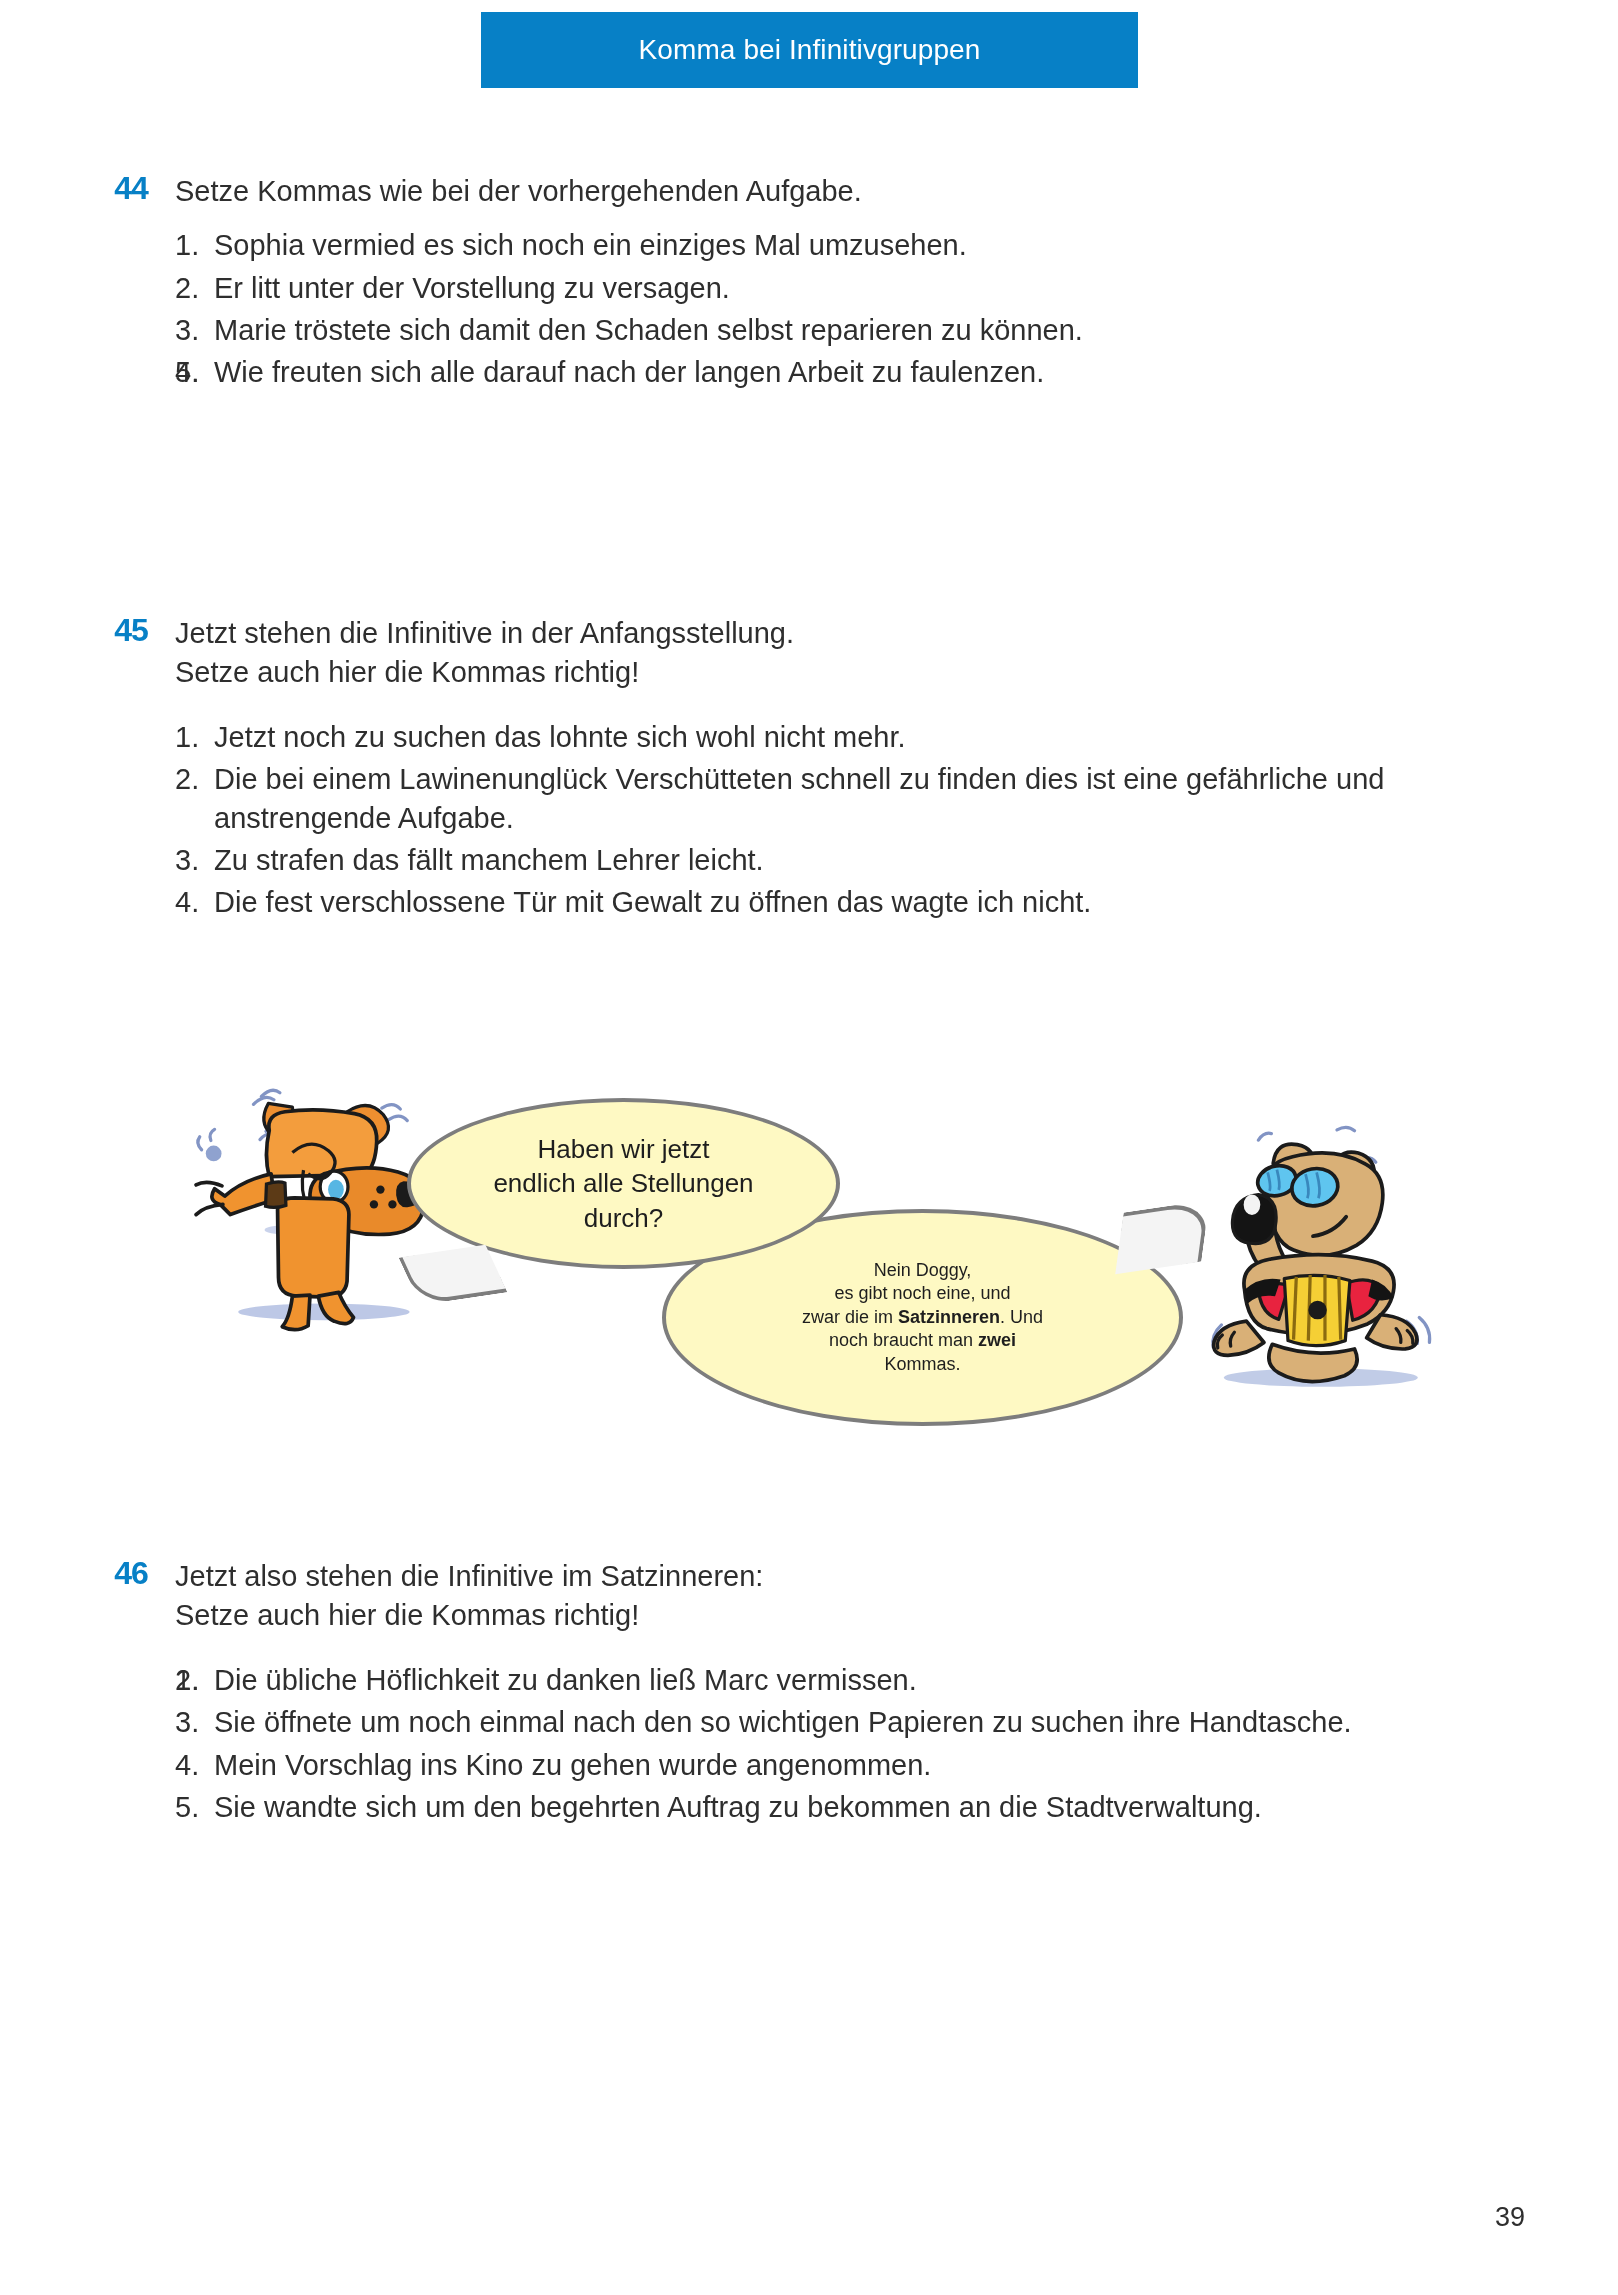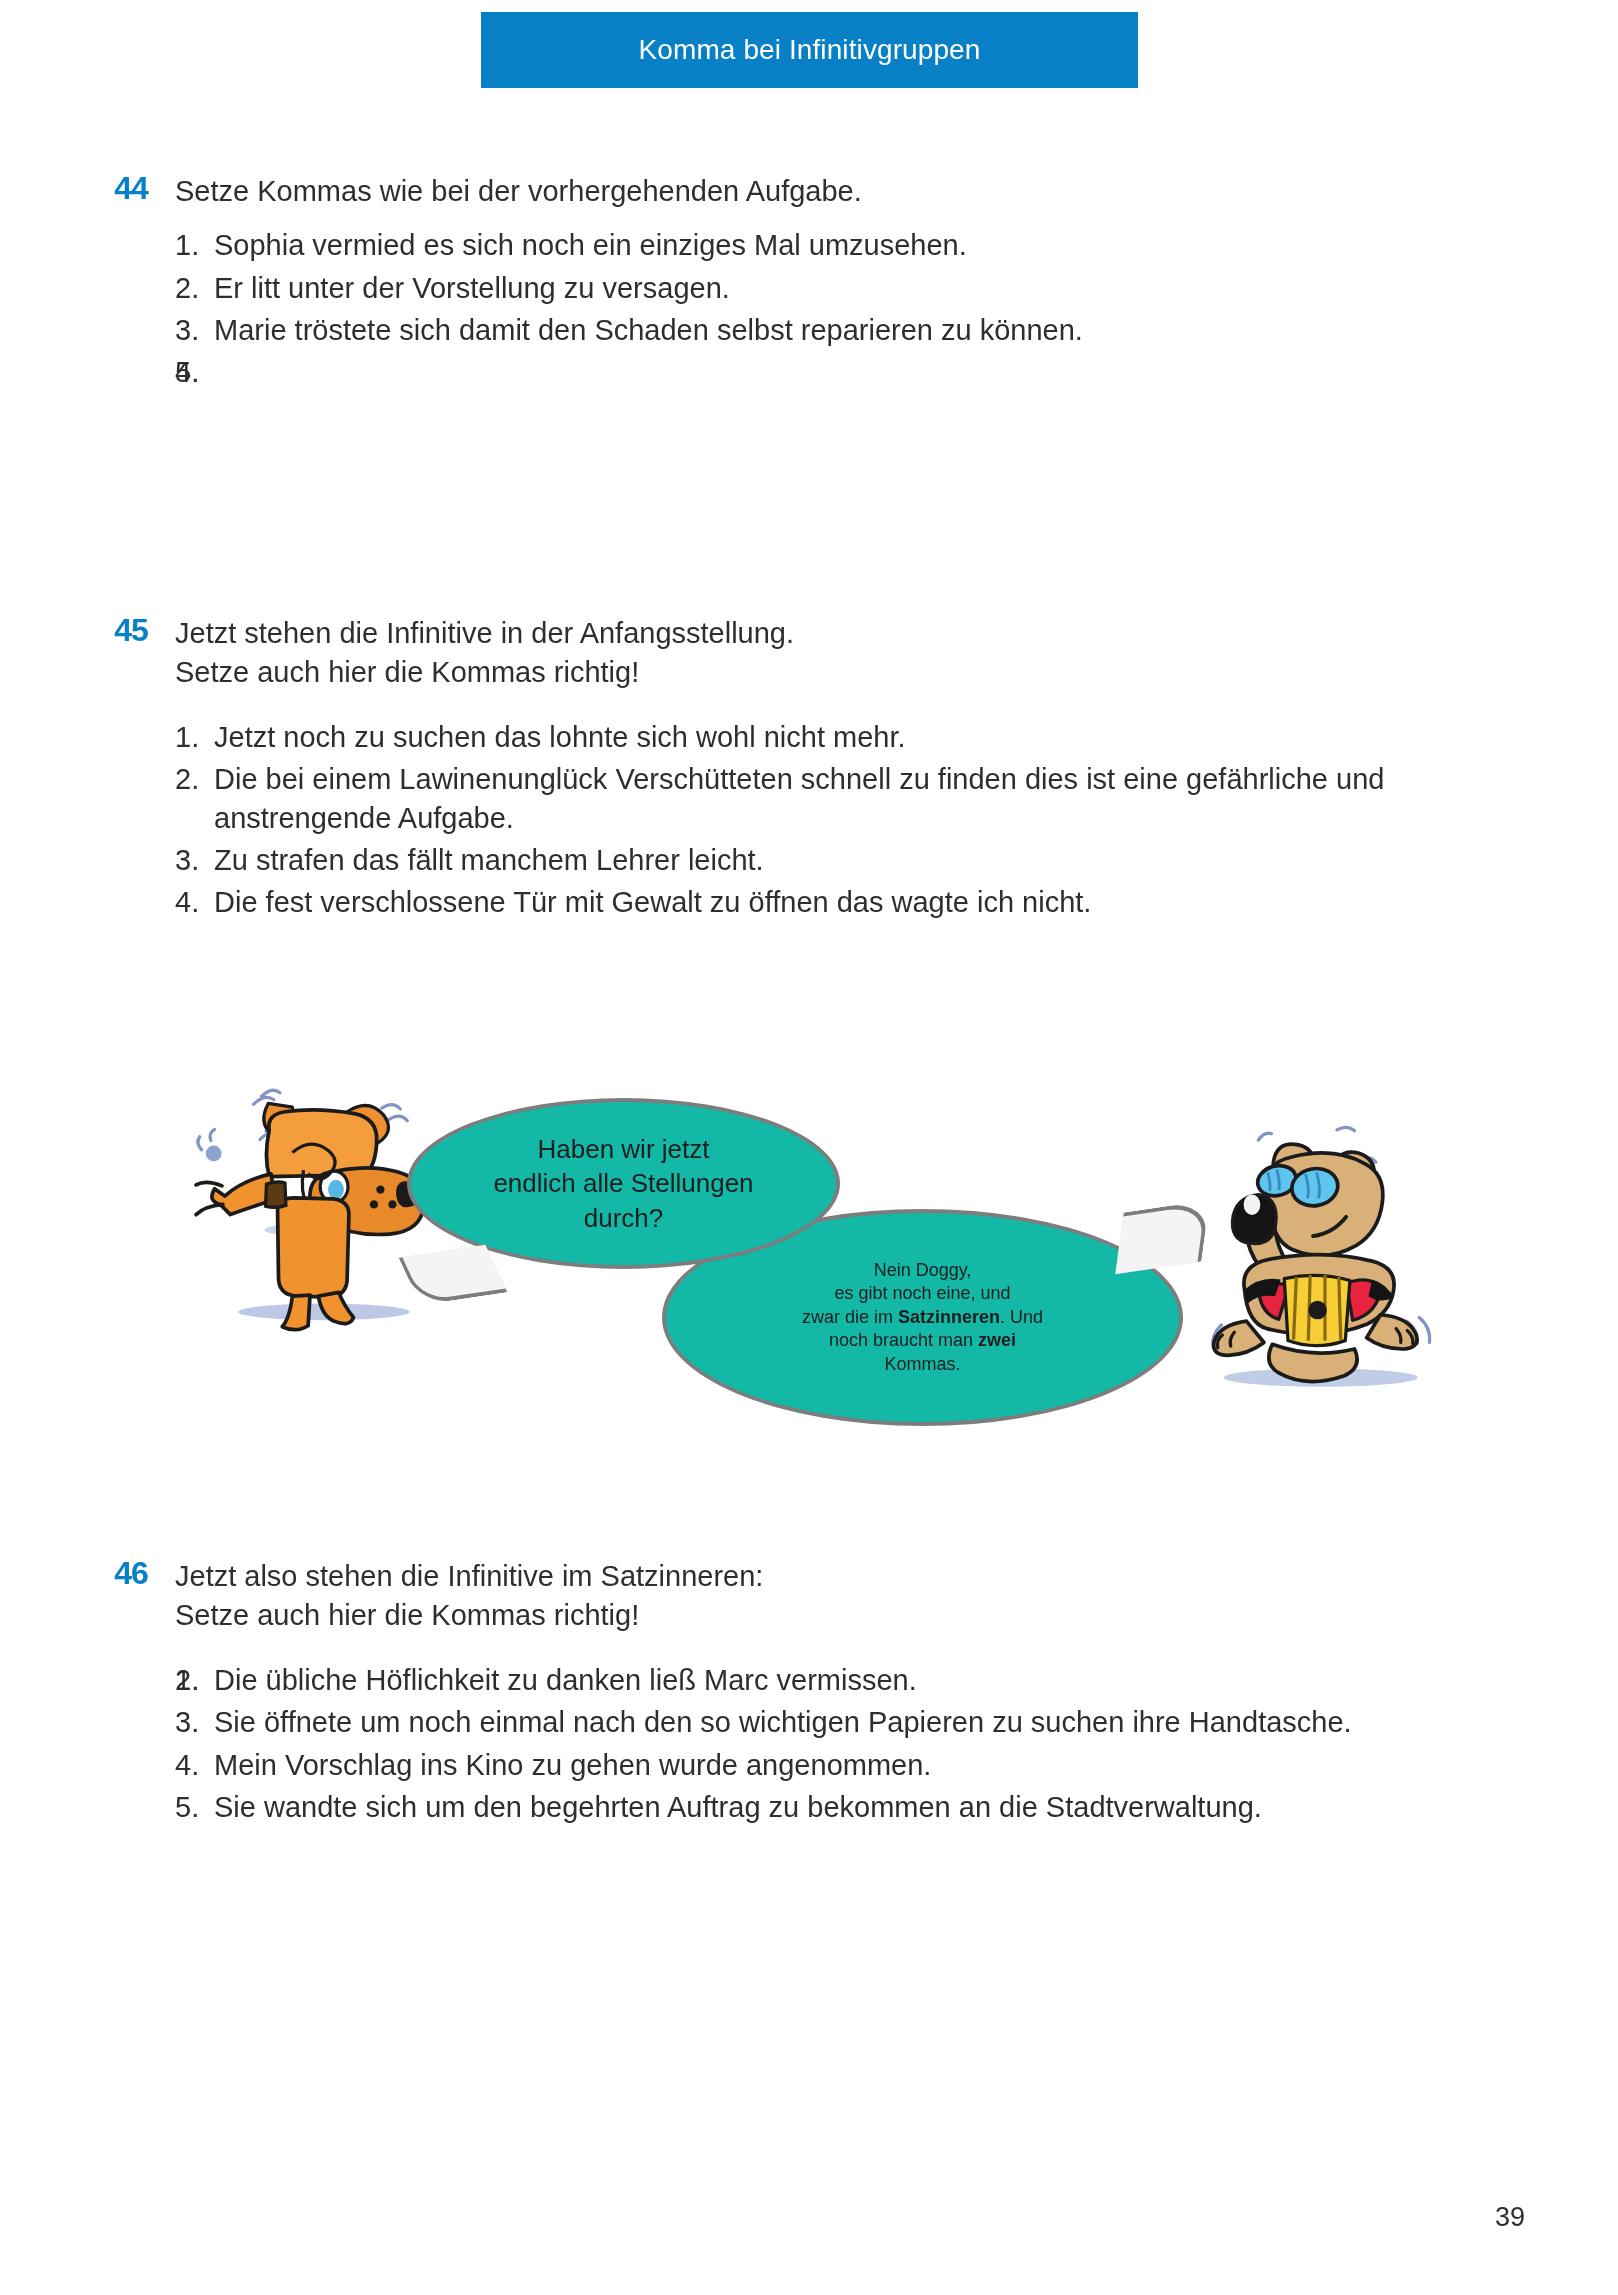--- a/index.html
+++ b/index.html
@@ -73,21 +73,21 @@
 
   
   .illustration{
     position:absolute;
     left:0; top:1050px;
     width:1618px; height:379px;
   }
 
   .bubble{
     position:absolute;
-    background:#14b8a6;
+    background:#fef9c3;
     border:4.2px solid #7d7d7d;
     color:#1e1e1e;
     text-align:center;
     display:flex; align-items:center; justify-content:center;
   }
   .bubble p{ padding:0 18.5px; }
   .bubble-1{
     left:407px; top:36px;
     width:433px; height:171px;
     border-radius:50% / 50%;
@@ -151,21 +151,21 @@
 
   <div class="exercise" style="top:160px;">
     <div class="ex-num">44</div>
     <div class="ex-body">
       <div class="instr">Setze Kommas wie bei der vorhergehenden Aufgabe.</div>
       <ul class="items">
         <li><span class="marker">1.</span><span>Sophia vermied es sich noch ein einziges Mal umzusehen.</span></li>
         <li><span class="marker">2.</span><span>Er litt unter der Vorstellung zu versagen.</span></li>
         <li><span class="marker">3.</span><span>Marie tröstete sich damit den Schaden selbst reparieren zu können.</span></li>
         <li><span class="marker">4.</span></li>
-        <li><span class="marker">5.</span></li>
+        <li><span class="marker">5.</span><span>Wie freuten sich alle darauf nach der langen Arbeit zu faulenzen.</span></li>
       </ul>
     </div>
   </div>
 
   <div class="exercise" style="top:602px;">
     <div class="ex-num">45</div>
     <div class="ex-body">
       <div class="instr">Jetzt stehen die Infinitive in der Anfangsstellung.
 Setze auch hier die Kommas richtig!</div>
       <ul class="items gap-lg">

